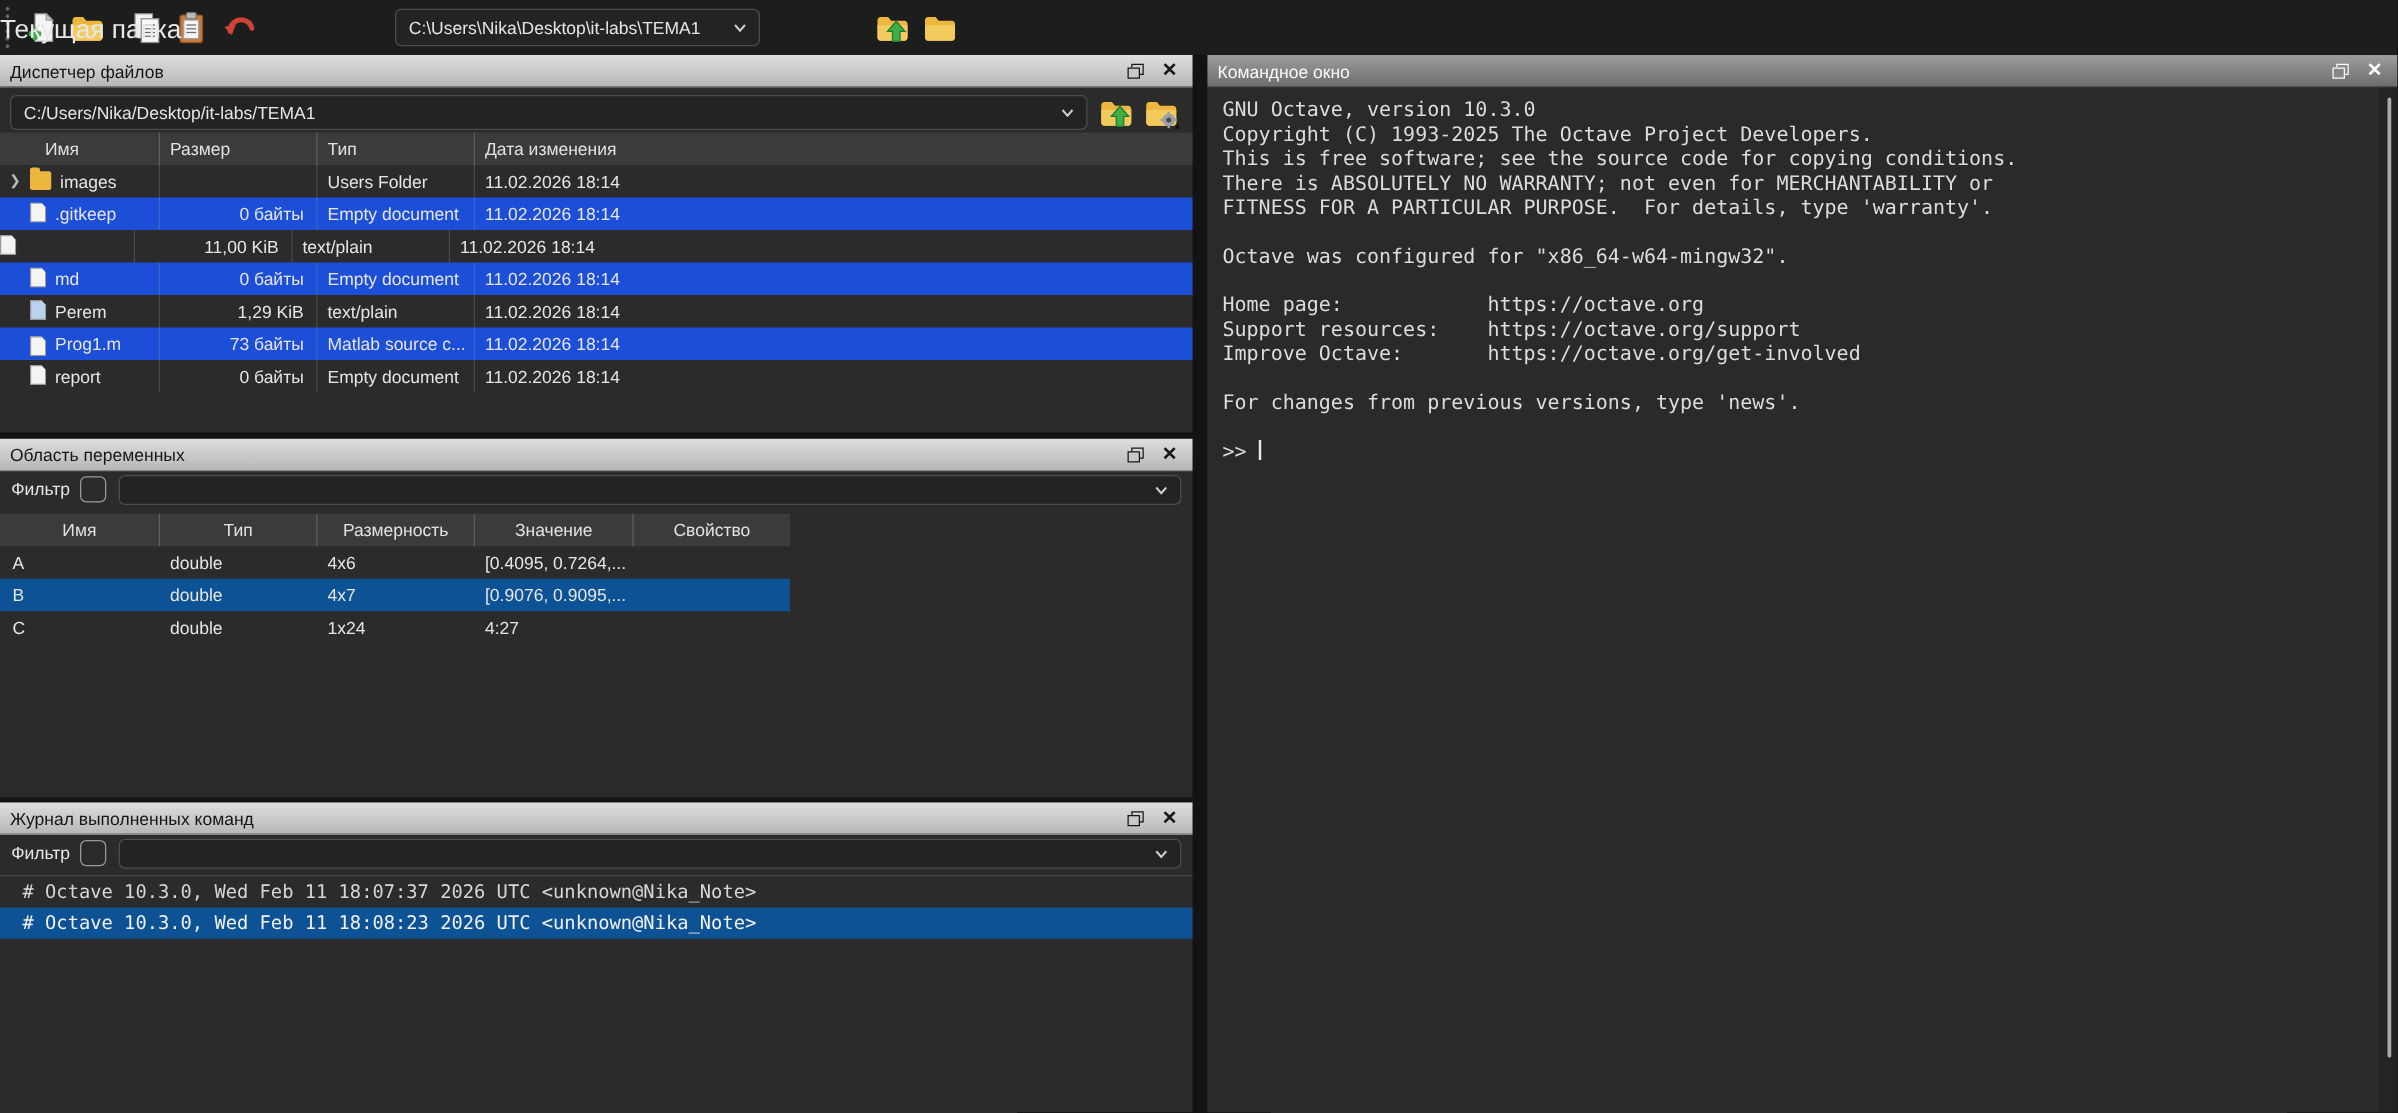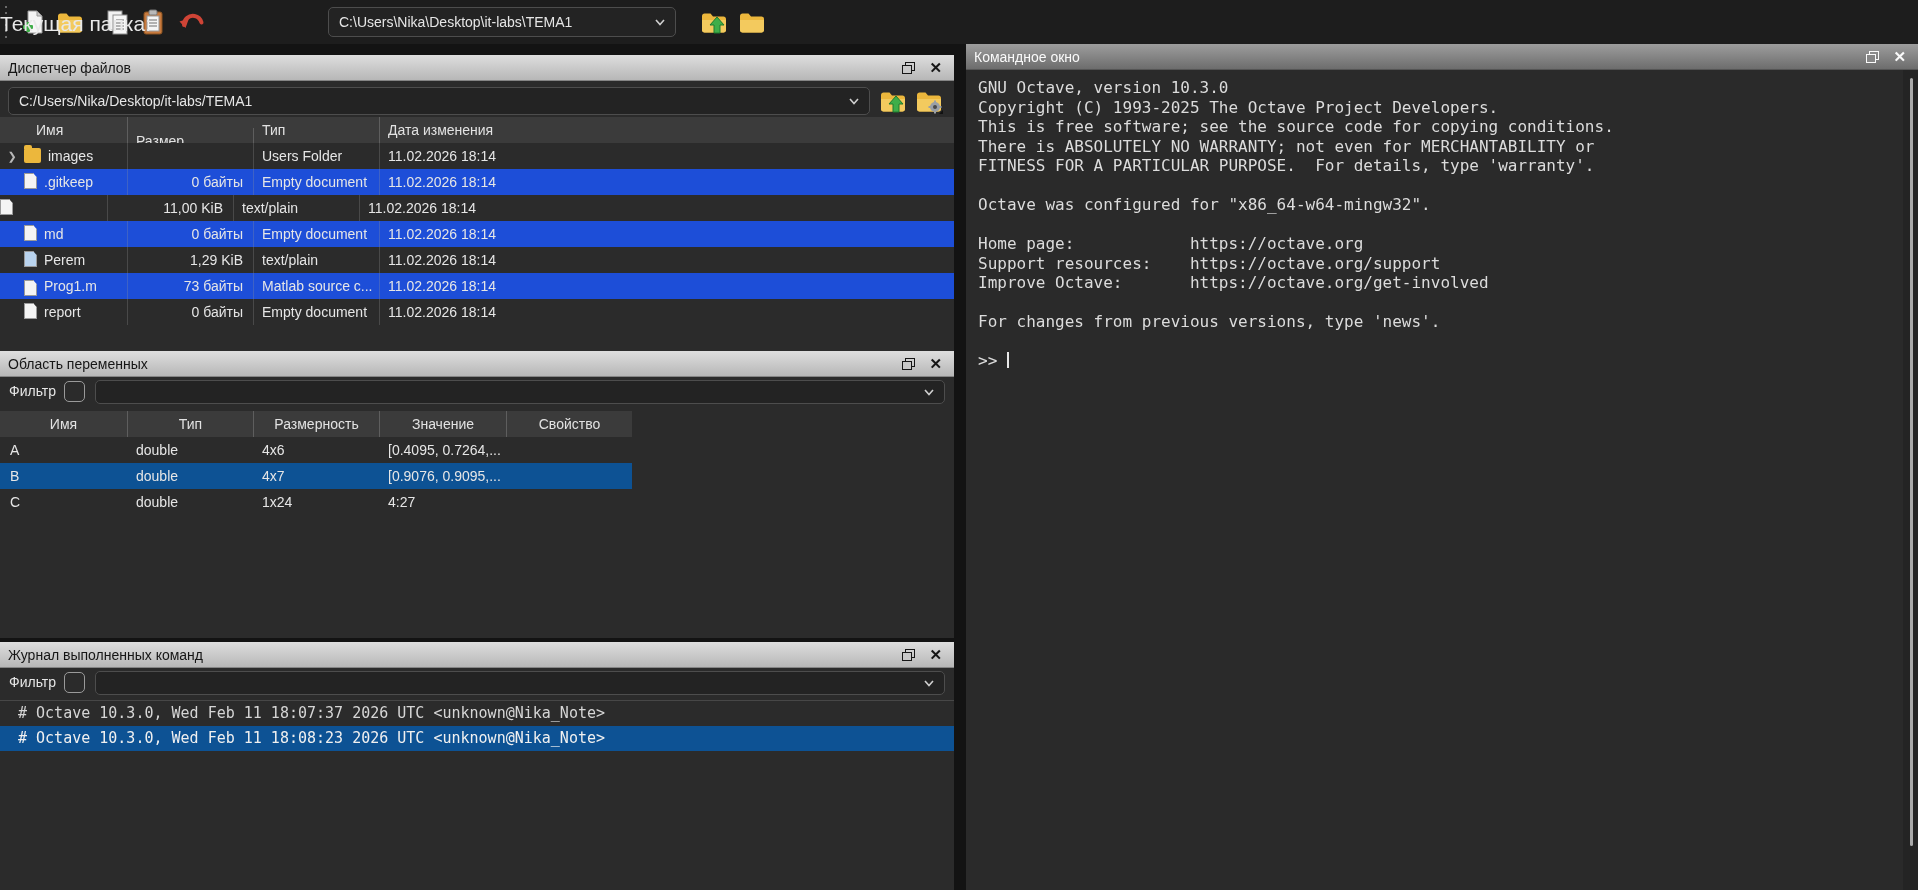--- a/index.html
+++ b/index.html
@@ -134,21 +134,21 @@
     </span>
     <span class="tb-icon" style="left:178px">
       <svg class="svg-ic" viewBox="0 0 28 28">
         <path d="M6 17c0-6 5-10 10.5-9 3.5.6 6 3 7 6.5" stroke="#cf4436" stroke-width="4" fill="none" stroke-linecap="round"></path>
         <path d="M1.5 13.5 L11 10.5 L7.5 20 Z" fill="#cf4436"></path>
       </svg>
     </span>
 
     <span class="tb-label">Текущая папка:</span>
 
-    <div class="combobox" style="left:328px; top:7px; width:348px; height:30px;align-items:center;">
+    <div class="combobox" style="left:316px; top:7px; width:292px; height:30px;align-items:center;">
       <span class="cb-value">C:\Users\Nika\Desktop\it-labs\TEMA1</span>
       <span class="chev">
         <svg viewBox="0 0 12 12" width="12" height="12">
             <polyline points="2,4 6,8.5 10,4" fill="none" stroke="#cfcfcf" stroke-width="1.6"></polyline>
           </svg>
       </span>
     </div>
 
     <span class="tb-icon" style="left:700px">
       <svg class="svg-ic" viewBox="0 0 28 28">
@@ -158,21 +158,21 @@
       </svg>
     </span>
     <span class="tb-icon" style="left:738px">
       <svg class="svg-ic" viewBox="0 0 28 28">
         <path d="M2 8c0-1.4 1.1-2.5 2.5-2.5h6l2.5 3h10.5c1.4 0 2.5 1.1 2.5 2.5v11c0 1.4-1.1 2.5-2.5 2.5h-19C3.1 24.5 2 23.4 2 22z" fill="#ecb73c"></path>
         <path d="M2 12h24v10c0 1.4-1.1 2.5-2.5 2.5h-19C3.1 24.5 2 23.4 2 22z" fill="#f3ca5e"></path>
       </svg>
     </span>
   </div>
 
-  <div class="panel" style="left:0; top:55px; width:954px; height:302px;">
+  <div class="panel" style="left:0; top:44px; width:954px; height:302px;">
     <div class="titlebar light">
       <span class="title">Диспетчер файлов</span>
       <span class="tb-btns">
         <span class="float-glyph"></span>
         <span class="close-glyph">✕</span>
       </span>
     </div>
 
     <div class="combobox" style="left:8px; top:32px; width:862px; height:28px;">
       <span class="cb-value">C:/Users/Nika/Desktop/it-labs/TEMA1</span>
@@ -200,21 +200,21 @@
             <rect x="19" y="23.5" width="2" height="3"></rect>
             <rect x="13.5" y="19" width="3" height="2"></rect>
             <rect x="23.5" y="19" width="3" height="2"></rect>
           </g>
         <path d="M24 27h4v-4z" fill="#111"></path>
       </svg>
     </span>
 
     <div class="grid-header" style="top:62px; width:954px;">
       <span class="hc sep-r" style="width:128px; padding-left:36px;">Имя</span>
-      <span class="hc sep-r" style="width:126px; padding-left:8px;margin-top:11px;">Размер</span>
+      <span class="hc sep-r" style="width:126px; padding-left:8px;">Размер</span>
       <span class="hc sep-r" style="width:126px; padding-left:8px;">Тип</span>
       <span class="hc" style="flex:1; padding-left:8px;">Дата изменения</span>
     </div>
     <div class="fm-body">
         <div class="row" style="top: 88px; width: 954px;">
           <div class="cell cell-sep" style="width: 128px; display: flex;">
             <div class="tree-chev">❯</div>
             <div class="mini-icon mi-folder"></div>
             <div class="" style="line-height: 26px; overflow: hidden; white-space: nowrap;">images</div>
           </div>

